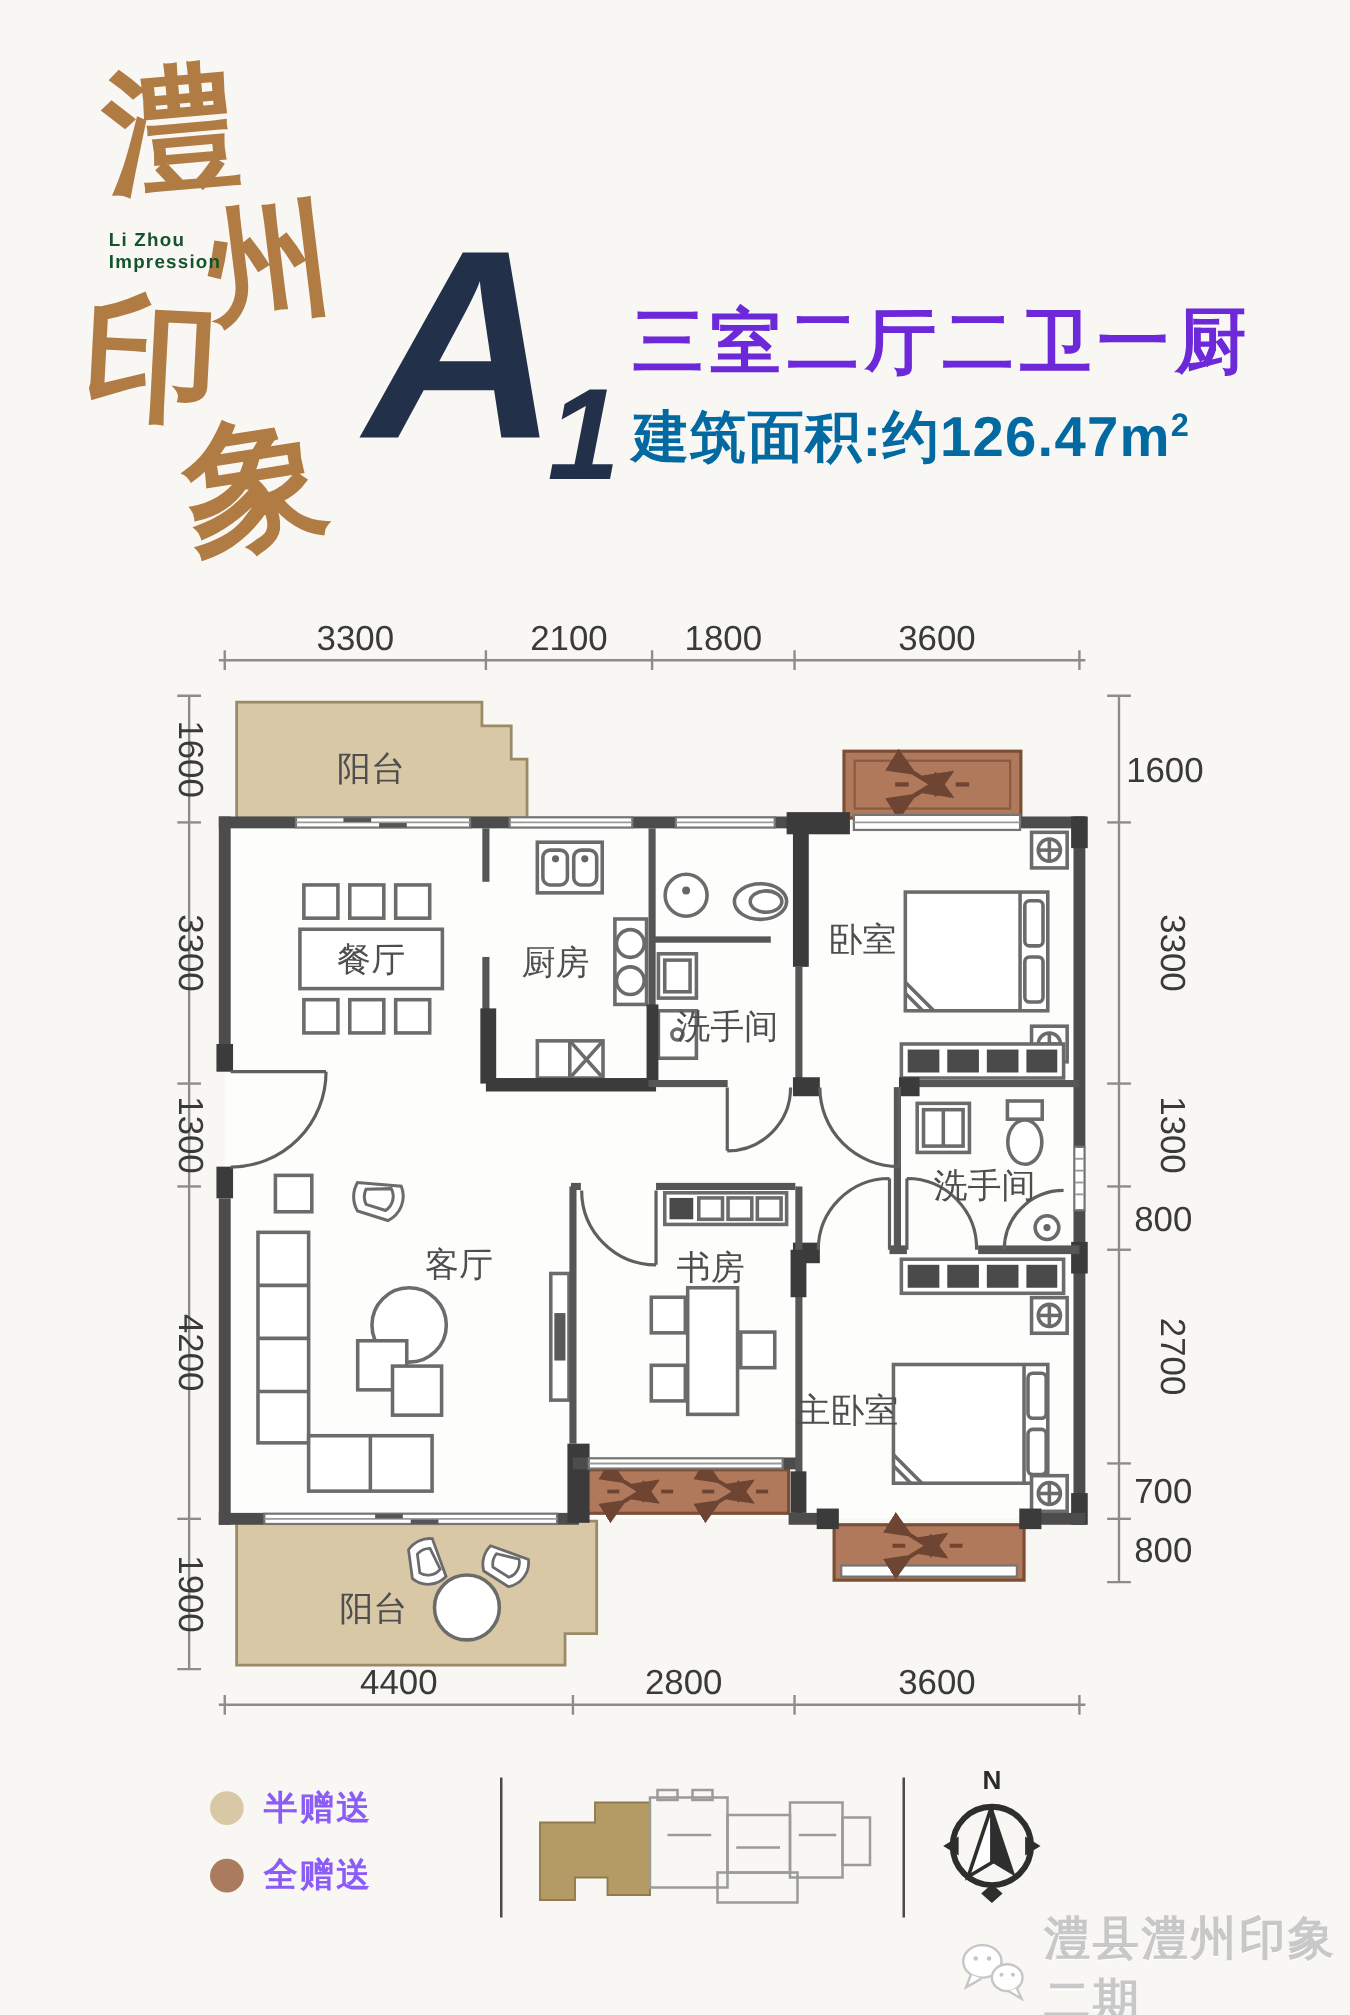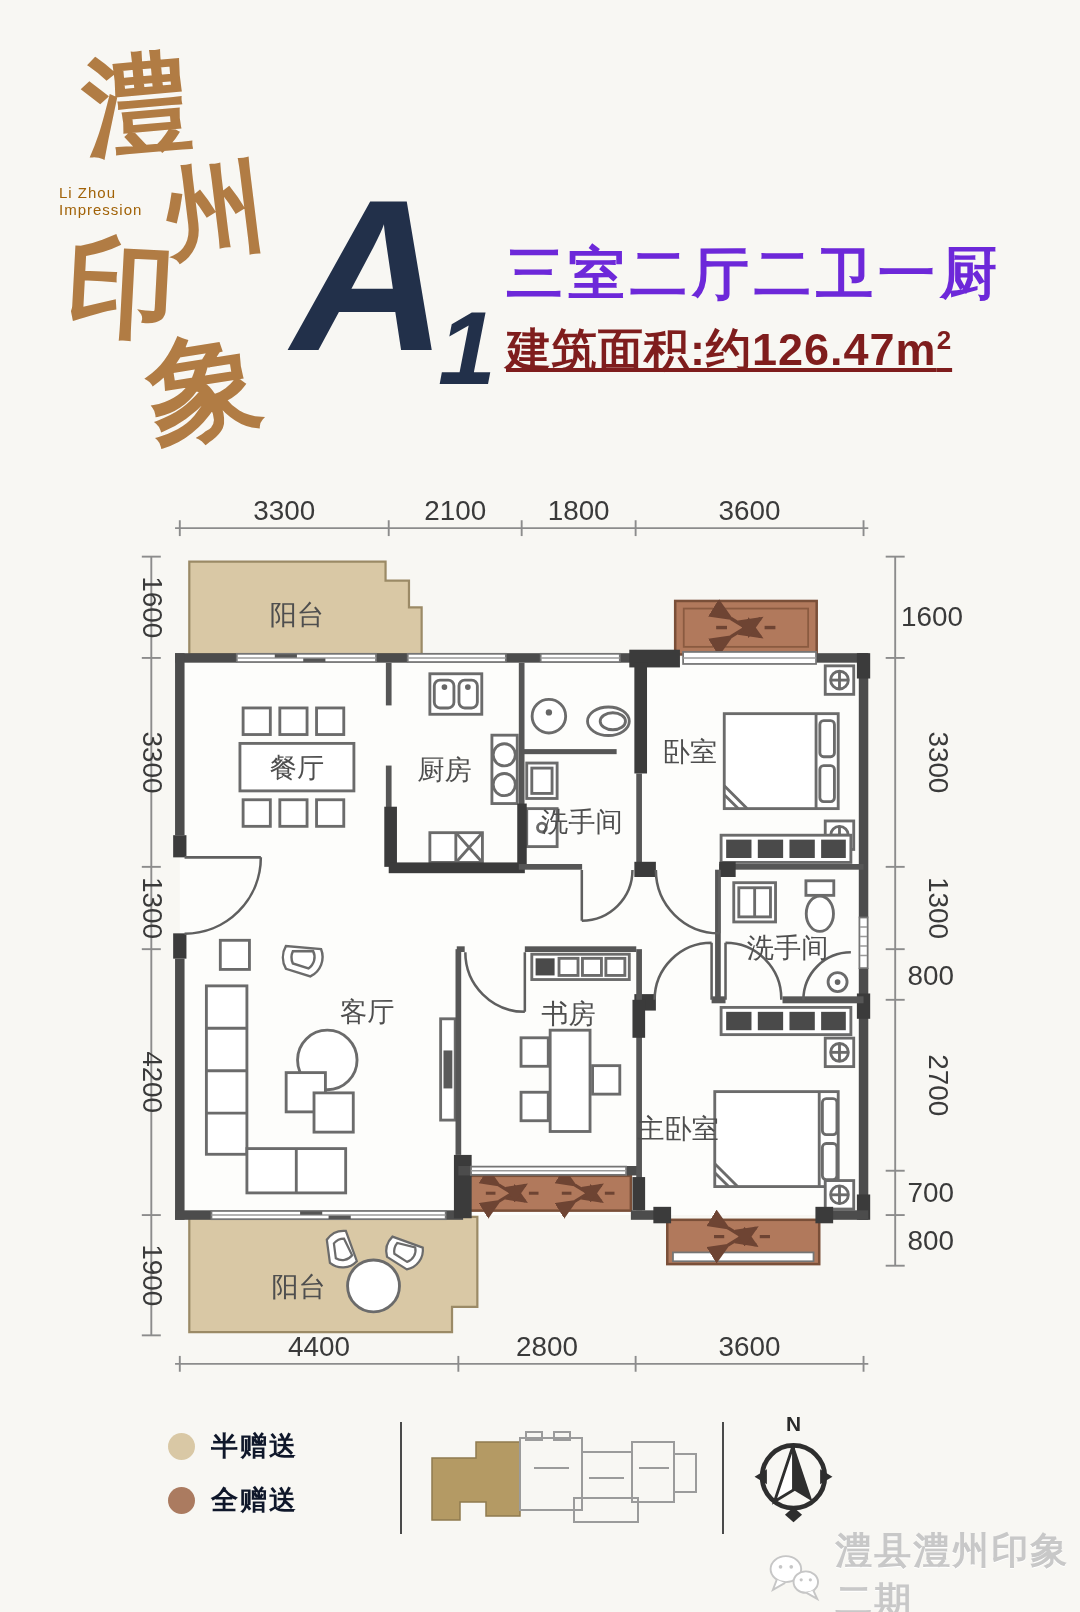--- a/index.html
+++ b/index.html
@@ -5,30 +5,30 @@
   html,body{margin:0;padding:0;}
   .page{position:relative;width:1080px;height:1612px;background:#f8f7f3;overflow:hidden;
         font-family:"Liberation Sans",sans-serif;}
   
   .logo{position:absolute;left:55px;top:38px;width:290px;height:430px;}
   .logo .ch{position:absolute;font-family:"DejaVu Serif",serif;color:#b17c44;font-weight:700;line-height:1;}
   .ch1{left:28px;top:12px;font-size:108px;transform:rotate(-5deg);}
   .ch2{left:110px;top:122px;font-size:100px;transform:rotate(-7deg);}
   .ch3{left:12px;top:196px;font-size:108px;transform:rotate(3deg);}
   .ch4{left:92px;top:292px;font-size:114px;transform:rotate(-9deg);}
-  .logo-sub{position:absolute;left:4px;top:146px;color:#a16207;font-weight:400;font-size:15px;
+  .logo-sub{position:absolute;left:32px;top:146px;color:#14532d;font-weight:700;font-size:15px;
             line-height:17px;letter-spacing:1px;}
   .unit-letter{position:absolute;left:292px;top:168px;font-size:215px;line-height:1;font-style:italic;
                font-weight:600;color:#22304a;}
   .unit-number{position:absolute;left:438px;top:296px;font-size:104px;line-height:1;font-style:italic;
                font-weight:600;color:#22304a;}
   .title-main{position:absolute;left:506px;top:236px;font-size:57px;font-weight:800;color:#6d28d9;
               letter-spacing:5px;white-space:nowrap;}
-  .title-area{position:absolute;left:506px;top:320px;font-size:45px;font-weight:700;color:#7f1d1d;
-              letter-spacing:1px;white-space:nowrap;text-decoration:underline;}
+  .title-area{position:absolute;left:506px;top:320px;font-size:45px;font-weight:700;color:#0369a1;
+              letter-spacing:1px;white-space:nowrap;}
   .title-area sup{font-size:26px;}
   
   .plan-wrap{position:absolute;left:88px;top:490px;width:880px;height:893px;}
   svg text{font-family:"Liberation Sans",sans-serif;}
   .dim-text{font-size:440px;fill:#3a3a3a;text-anchor:middle;}
   .room-label{font-size:430px;fill:#4e4e4e;text-anchor:middle;}
   .dim-line{stroke:#8c8c8c;stroke-width:30;}
   .wallfill{fill:#4c4c4c;}
   .chunk{fill:#3b3b3b;}
   .intwall{fill:#565656;}
@@ -36,21 +36,21 @@
   .furn-n{stroke:#6b6b6b;stroke-width:45;fill:none;}
   .darkcell{fill:#4a4a4a;}
   .win{fill:#ffffff;stroke:#757575;stroke-width:28;}
   .win-mid{stroke:#9a9a9a;stroke-width:24;}
   .door{stroke:#5f5f5f;stroke-width:40;fill:none;}
   .gift-ln{stroke:#6e4433;stroke-width:60;fill:none;}
   
   .legend{position:absolute;left:168px;top:1428px;}
   .legend-row{display:flex;align-items:center;margin-bottom:18px;}
   .legend-dot{width:27px;height:27px;border-radius:50%;margin-right:16px;}
-  .legend-label{font-size:27px;font-weight:700;color:#0f172a;letter-spacing:2px;}
+  .legend-label{font-size:27px;font-weight:700;color:#8b5cf6;letter-spacing:2px;}
   .vdivider{position:absolute;top:1422px;width:2px;height:112px;background:#4a4a4a;}
   .vd1{left:400px;} .vd2{left:722px;}
   .keyplan{position:absolute;left:424px;top:1428px;}
   .compass{position:absolute;left:746px;top:1412px;}
   .watermark{position:absolute;left:766px;top:1526px;display:flex;align-items:center;}
   .wm-text{font-size:37px;font-weight:700;color:#c8c8c8;letter-spacing:2px;margin-left:8px;
            text-shadow:0 1px 0 #ffffff;}
 </style>
 </head>
 <body>

